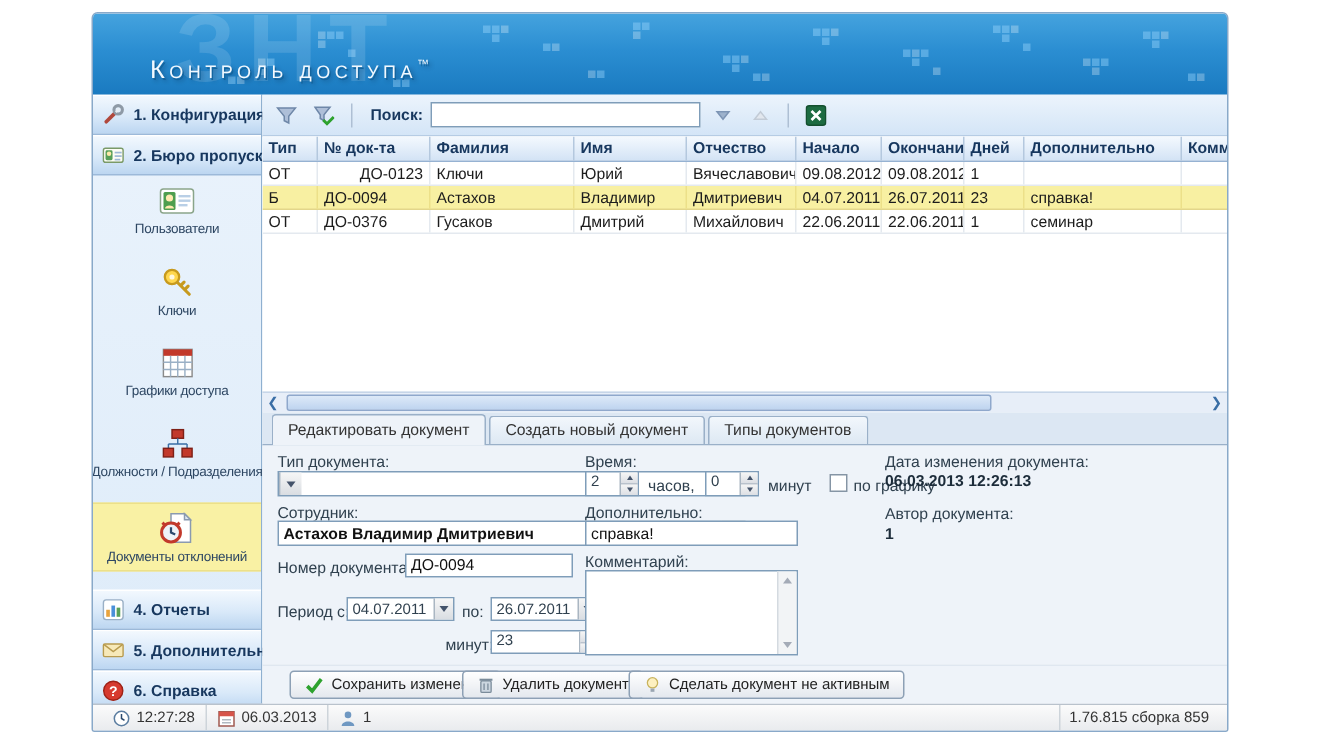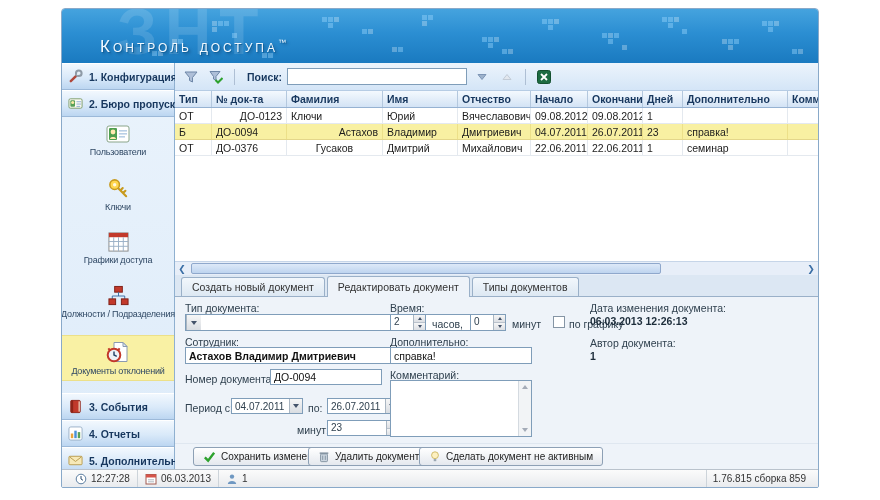--- a/index.html
+++ b/index.html
@@ -266,30 +266,20 @@
                 </svg>
               </span>
           <span class="sublabel">Документы отклонений</span>
         </div>
         <div style="flex:1"></div>
       </div>
 
       <div class="group">
         <span>
               <svg width="15" height="15" viewBox="0 0 16 16">
-                <rect x="3" y="1.5" width="10" height="13" rx="1" fill="#c0392b" stroke="#8e2418"></rect>
-                <rect x="3" y="1.5" width="2.5" height="13" fill="#8e2418"></rect>
-                <rect x="11.3" y="2.5" width="1.2" height="11" fill="#f3e9d2"></rect>
-              </svg>
-            </span>
-        <span class="glabel">3. События</span>
-      </div>
-      <div class="group">
-        <span>
-              <svg width="15" height="15" viewBox="0 0 16 16">
                 <rect x="1" y="1" width="14" height="14" rx="2" fill="#fff" stroke="#9ab0c6"></rect>
                 <rect x="3" y="8" width="2.6" height="5" fill="#e8a33d"></rect>
                 <rect x="6.7" y="5" width="2.6" height="8" fill="#4a90d9"></rect>
                 <rect x="10.4" y="6.5" width="2.6" height="6.5" fill="#58a058"></rect>
               </svg>
             </span>
         <span class="glabel">4. Отчеты</span>
       </div>
       <div class="group">
         <span>
@@ -370,54 +360,54 @@
                 <div class="td" style="width: 73px;">Вячеславович</div>
                 <div class="td" style="width: 57px;">09.08.2012</div>
                 <div class="td" style="width: 55px;">09.08.2012</div>
                 <div class="td" style="width: 40px;">1</div>
                 <div class="td" style="width: 105px;"></div>
                 <div class="td" style="width: 28px; flex: 1 1 0%; border-right: none;"></div>
               </div>
               <div class="tr sel">
                 <div class="td" style="width: 37px;">Б</div>
                 <div class="td" style="width: 75px;">ДО-0094</div>
-                <div class="td" style="width: 96px; text-align: right;">Астахов</div>
+                <div class="td" style="width: 96px;">Астахов</div>
                 <div class="td" style="width: 75px;">Владимир</div>
                 <div class="td" style="width: 73px;">Дмитриевич</div>
                 <div class="td" style="width: 57px;">04.07.2011</div>
                 <div class="td" style="width: 55px;">26.07.2011</div>
                 <div class="td" style="width: 40px;">23</div>
                 <div class="td" style="width: 105px;">справка!</div>
                 <div class="td" style="width: 28px; flex: 1 1 0%; border-right: none;"></div>
               </div>
               <div class="tr">
                 <div class="td" style="width: 37px;">ОТ</div>
                 <div class="td" style="width: 75px;">ДО-0376</div>
-                <div class="td" style="width: 96px; text-align: center;">Гусаков</div>
+                <div class="td" style="width: 96px;">Гусаков</div>
                 <div class="td" style="width: 75px;">Дмитрий</div>
                 <div class="td" style="width: 73px;">Михайлович</div>
                 <div class="td" style="width: 57px;">22.06.2011</div>
                 <div class="td" style="width: 55px;">22.06.2011</div>
                 <div class="td" style="width: 40px;">1</div>
                 <div class="td" style="width: 105px;">семинар</div>
                 <div class="td" style="width: 28px; flex: 1 1 0%; border-right: none;"></div>
               </div>
             </div>
       </div>
 
       <div class="hscroll">
         <span class="harrow">❮</span>
         <span class="hthumb"></span>
         <span class="hspacer"></span>
         <span class="harrow">❯</span>
       </div>
 
       <div class="tabbar">
+        <span class="tab active">Редактировать документ</span>
         <span class="tab">Создать новый документ</span>
-        <span class="tab active">Редактировать документ</span>
         <span class="tab">Типы документов</span>
       </div>
 
       <div class="formpanel">
         <span class="flabel" style="left:10px;top:5px;">Тип документа:</span>
         <div class="combo" style="left:10px;top:17px;width:312px;">
           <span class="cbtn">
                 <span class="tri-dn"></span>
               </span>
         </div>

